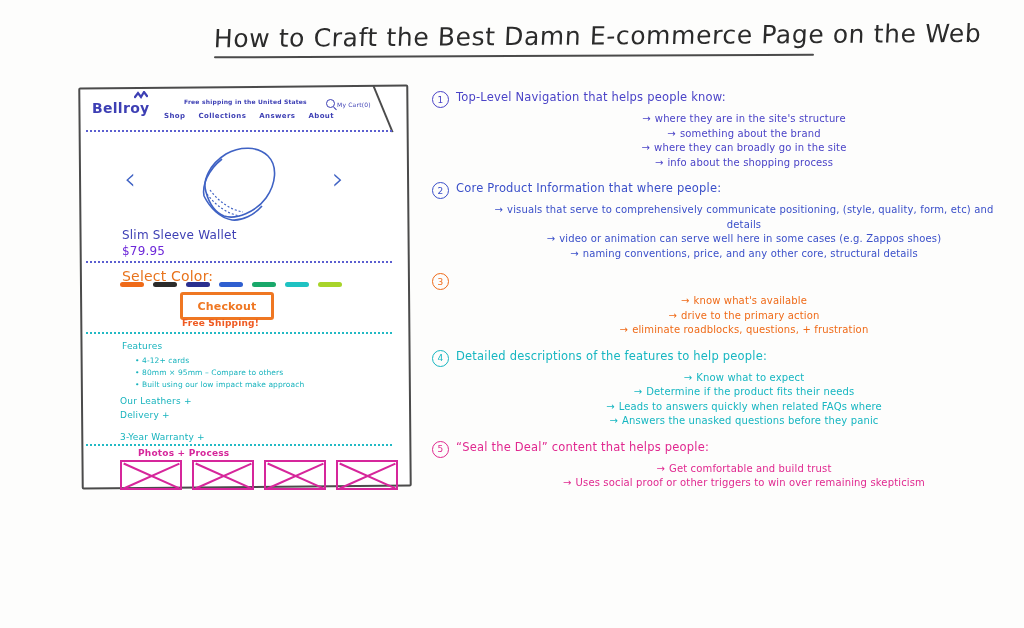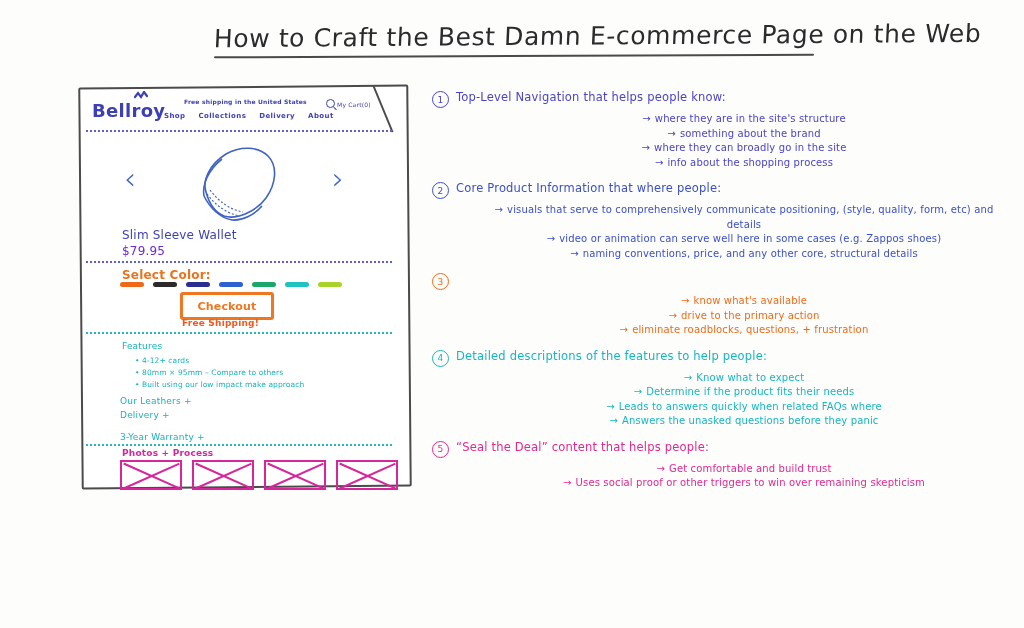--- a/index.html
+++ b/index.html
@@ -42,57 +42,57 @@
   }
   .mk{position:absolute;}
 
   .dash{
     position:absolute;left:6px;width:306px;height:0;
     border-top:2px dotted #5b5fd0;
   }
   .dash.teal{border-top-color:#22b9c4;}
 
   
-  #logo{left:12px;top:14px;font-size:18px;color:#3d3fb4;font-weight:bold;letter-spacing:.3px;}
+  #logo{left:12px;top:14px;font-size:14px;color:#3d3fb4;font-weight:bold;letter-spacing:.3px;}
   #logo-mark{position:absolute;left:42px;top:-9px;width:14px;height:9px;}
   .navrow{left:84px;top:26px;font-size:7px;color:#3d3fb4;letter-spacing:.4px;}
   .navrow span{margin-right:13px;font-weight:bold;}
   #shipbar{left:104px;top:12px;font-size:6px;color:#3d3fb4;font-weight:bold;letter-spacing:.2px;}
   #cartbar{left:246px;top:12px;font-size:6px;color:#3d3fb4;letter-spacing:.2px;}
   #search-icon{display:inline-block;width:7px;height:7px;border:1.2px solid #3d3fb4;border-radius:50%;position:relative;top:1px;margin-right:2px;}
   #search-icon::after{content:"";position:absolute;right:-3px;bottom:-2px;width:4px;height:1.2px;background:#3d3fb4;transform:rotate(45deg);}
 
   
   .chev{font-size:30px;color:#3f62c4;font-weight:300;line-height:1;}
   #chev-left{left:44px;top:78px;}
   #chev-right{left:252px;top:78px;}
   #wallet{left:112px;top:54px;width:92px;height:86px;}
 
   #prod-title{left:42px;top:142px;font-size:12px;color:#3d3fb4;letter-spacing:.2px;}
   #prod-price{left:42px;top:158px;font-size:12px;color:#6d28d9;letter-spacing:.2px;}
 
-  #select-color-label{left:42px;top:182px;font-size:12px;color:#e8731c;font-weight:bold;letter-spacing:.2px;}
+  #select-color-label{left:42px;top:182px;font-size:14px;color:#e8731c;font-weight:normal;letter-spacing:.2px;}
   #swatches{left:40px;top:196px;display:flex;gap:9px;}
   .swatch{width:24px;height:5px;border-radius:3px;}
 
   #checkout-btn{
     left:100px;top:206px;width:88px;height:22px;
     border:3px solid #ef7722;border-radius:3px;
     display:flex;align-items:center;justify-content:center;
     color:#ef7722;font-size:11px;font-weight:bold;letter-spacing:.2px;
     background:#fff;
   }
   #free-ship{left:102px;top:232px;font-size:9px;color:#ef5a22;font-weight:bold;letter-spacing:.2px;}
 
   
   #features-head{left:42px;top:255px;font-size:9px;color:#17b3bd;letter-spacing:.2px;}
   .feat{position:absolute;left:55px;font-size:7.5px;color:#17b3bd;letter-spacing:.1px;}
   .acc{position:absolute;left:40px;font-size:9px;color:#17b3bd;letter-spacing:.2px;}
 
-  #photos-head{left:42px;top:362px;font-size:9px;color:#d6269b;font-weight:bold;letter-spacing:.2px;text-align:center;}
+  #photos-head{left:58px;top:362px;font-size:9px;color:#d6269b;font-weight:bold;letter-spacing:.2px;text-align:center;}
   #photo-boxes{left:40px;top:374px;display:flex;gap:10px;}
   .photo-box{width:58px;height:26px;border:2px solid #d6269b;position:relative;}
   .photo-box::before,.photo-box::after{
     content:"";position:absolute;left:-1px;top:50%;width:106%;height:2px;background:#d6269b;
     transform-origin:center;
   }
   .photo-box::before{transform:rotate(24deg);}
   .photo-box::after{transform:rotate(-24deg);}
 
   
@@ -130,21 +130,21 @@
       <span>Bellroy</span>
       <svg id="logo-mark" viewBox="0 0 14 9">
         <path d="M1 6 L4 2 L7 6 L10 1 L13 5" stroke="#3d3fb4" stroke-width="2.2" fill="none" stroke-linecap="round"></path>
       </svg>
     </div>
     <div class="mk" id="shipbar">Free shipping in the United States</div>
     <div class="mk" id="cartbar">
       <span id="search-icon"></span><span>My Cart(0)</span>
     </div>
     <div class="mk navrow">
-      <span>Shop</span><span>Collections</span><span>Delivery</span><span>About</span>
+      <span>Shop</span><span>Collections</span><span>Answers</span><span>About</span>
     </div>
 
     <div class="dash" style="top:44px;"></div>
 
     <div class="mk chev" id="chev-left">‹</div>
     <div class="mk chev" id="chev-right">›</div>
     <svg class="mk" id="wallet" viewBox="0 0 92 86">
       <path d="M14 52 C10 40 18 24 34 14 C48 6 66 6 76 16 C86 26 84 44 74 58 C64 72 44 80 32 76 C22 72 17 63 14 52 Z" fill="none" stroke="#3f62c4" stroke-width="1.6"></path>
       <path d="M12 56 C10 45 16 30 30 19" fill="none" stroke="#3f62c4" stroke-width="1.6"></path>
       <path d="M12 56 C18 68 28 78 40 80 C50 81 62 75 70 66" fill="none" stroke="#3f62c4" stroke-width="1.6"></path>

